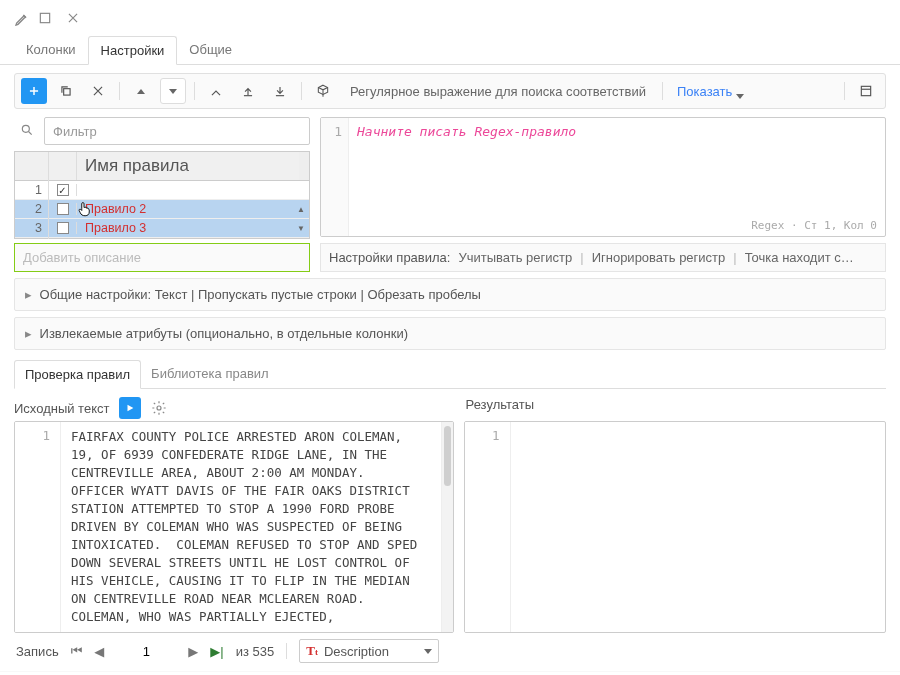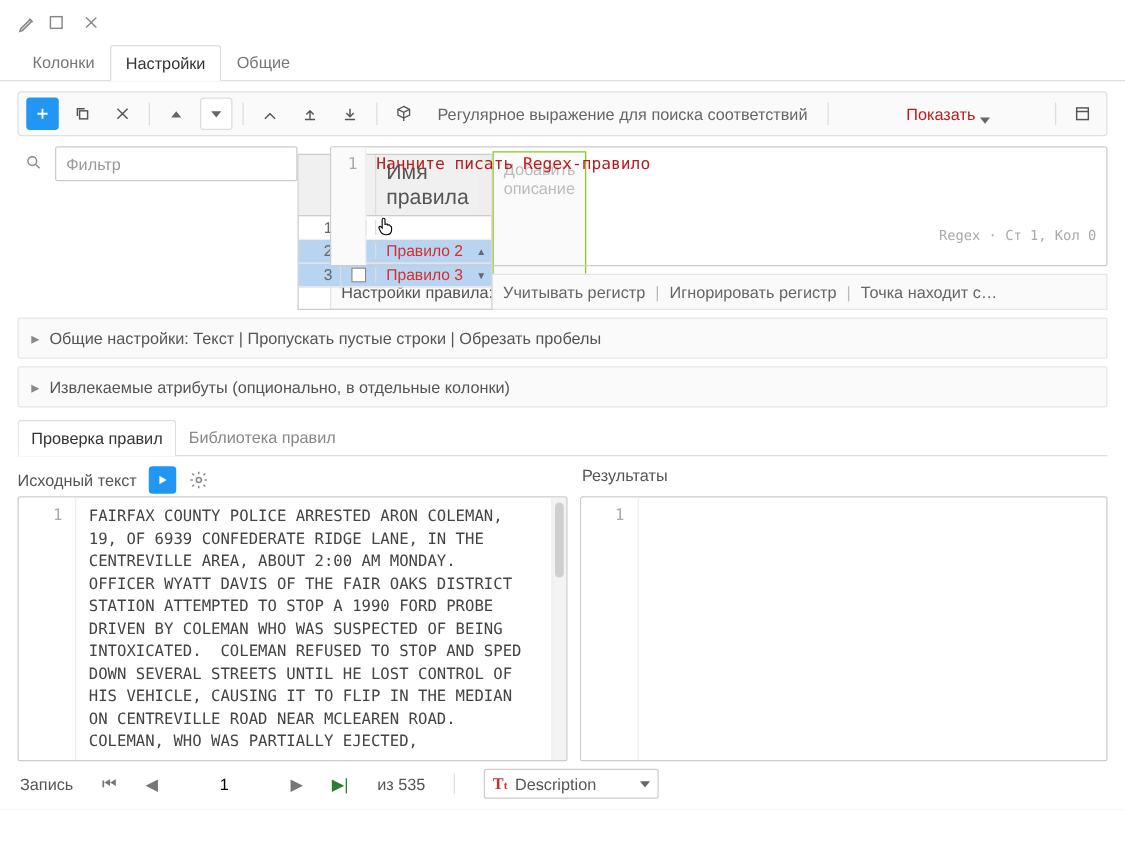--- a/index.html
+++ b/index.html
@@ -12,26 +12,26 @@
   .tabs { display:flex; border-bottom:1px solid #ddd; padding:0 14px; }
   .tab { padding:6px 12px; color:#777; cursor:pointer; }
   .tab.active { border:1px solid #ddd; border-bottom:1px solid #fff; margin-bottom:-1px; background:#fff; color:#333; border-radius:3px 3px 0 0;}
   .tab-body { padding:8px 14px 0 14px; }
   .toolbar { display:flex; align-items:center; gap:6px; border:1px solid #e0e0e0; border-radius:3px; padding:4px 6px; background:#fafafa; }
   .tb-btn { width:26px; height:26px; display:flex; align-items:center; justify-content:center; border-radius:3px; color:#555; cursor:pointer; }
   .tb-btn.blue { background:#2196F3; color:#fff; }
   .tb-btn svg { width:14px; height:14px; }
   .tb-sep { width:1px; height:18px; background:#ddd; margin:0 2px;}
   .tb-text { color:#666; padding:0 8px; }
-  .tb-link { color:#b91c1c; padding:0 6px; display:flex; align-items:flex-end; gap:4px; cursor:pointer;margin-left:48px;}
+  .tb-link { color:#3b82f6; padding:0 6px; display:flex; align-items:flex-end; gap:4px; cursor:pointer;}
   .chev-down { width:0; height:0; border-left:4px solid transparent; border-right:4px solid transparent; border-top:5px solid #666; display:inline-block; }
   .chev-up   { width:0; height:0; border-left:4px solid transparent; border-right:4px solid transparent; border-bottom:5px solid #666; display:inline-block; }
   .spacer { flex:1; }
   .split { display:flex; margin-top:8px; gap:10px; }
-  .left-col { width:240px; display:flex; flex-direction:row; }
+  .left-col { width:296px; display:flex; flex-direction:column; }
   .filter-row { display:flex; gap:4px; }
   .filter-icon { width:26px; height:26px; display:flex; align-items:center; justify-content:center; color:#888; border:1px solid transparent;}
   .filter-input { flex:1; height:28px; border:1px solid #ccc; border-radius:2px; padding:0 8px; font-size:13px; color:#333; }
   .filter-input::placeholder{color:#999;}
   .rules-table { border:1px solid #ccc; margin-top:6px; }
   .rt-head { display:flex; background:#f0f0f0; border-bottom:1px solid #ccc; font-size:17px; }
   .rt-cell-n { width:34px; text-align:right; padding:4px 6px; border-right:1px solid #ddd; }
   .rt-cell-c { width:28px; border-right:1px solid #ddd; }
   .rt-cell-h { flex:1; padding:4px 8px; color:#555;}
   .rt-scroll { width:10px; background:#eee; }
@@ -41,22 +41,22 @@
   .rt-row .rt-cell-c { display:flex; align-items:center; justify-content:center; }
   .chk { width:12px; height:12px; border:1px solid #888; background:#fff; display:flex; align-items:center; justify-content:center; font-size:10px; color:#333;}
   .rt-name { flex:1; padding:0 8px; }
   .rt-name.red { color:#d32f2f; }
   .rt-arrows { width:12px; display:flex; flex-direction:column; justify-content:space-between; padding:2px 0;}
   .hand { position:absolute; width:18px; height:18px; pointer-events:none; }
   .desc-row { border:1px solid #84cc16; background:#fafafa; color:#bbb; padding:6px 8px; font-style:normal; margin-top:4px;}
   .right-col { flex:1; display:flex; flex-direction:column; }
   .code-box { flex:1; min-height:96px; border:1px solid #ccc; border-radius:2px; display:flex; font-family: "Menlo","Consolas",monospace; font-size:13px; position:relative; }
   .code-gutter { width:28px; text-align:right; color:#aaa; padding:6px 6px 0 0; background:#fafafa; border-right:1px solid #eee;}
-  .code-text { flex:1; padding:6px 8px; color:#b91c1c; }
-  .code-status { position:absolute; right:8px; bottom:17px; font-size:11px; color:#aaa; }
+  .code-text { flex:1; padding:6px 8px; color:#ec4899; font-style:italic; }
+  .code-status { position:absolute; right:8px; bottom:4px; font-size:11px; color:#aaa; }
   .rule-opts { border:1px solid #e5e5e5; background:#fafafa; padding:6px 8px; margin-top:6px; display:flex; gap:8px; color:#666; white-space:nowrap; overflow:hidden;}
   .rule-opts .label{color:#555;}
   .rule-opts .pipe{color:#bbb;}
   .accordion { border:1px solid #e5e5e5; background:#fafafa; margin-top:6px; border-radius:2px;}
   .acc-head { padding:8px 10px; display:flex; align-items:center; gap:8px; color:#555; cursor:pointer;}
   .acc-head .tri { color:#888; }
   .subtabs { display:flex; border-bottom:1px solid #ddd; margin-top:10px;}
   .subtab { padding:6px 10px; color:#888; cursor:pointer;}
   .subtab.active { border:1px solid #ddd; border-bottom:1px solid #fff; margin-bottom:-1px; color:#333; border-radius:3px 3px 0 0;}
   .check-bar { display:flex; align-items:center; gap:10px; padding:8px 0 2px 0;}
@@ -64,21 +64,21 @@
   .play-btn { width:22px; height:22px; background:#2196F3; border-radius:3px; display:flex; align-items:center; justify-content:center; color:#fff; cursor:pointer;}
   .gear-ic { color:#888; cursor:pointer; width:16px; height:16px;}
   .panes { display:flex; gap:10px; }
   .pane { border:1px solid #ccc; border-radius:2px; height:212px; display:flex; font-family:"Menlo","Consolas",monospace; font-size:12.5px; overflow:hidden;}
   .pane-left { flex:1.02; }
   .pane-right{ flex:0.98; }
   .pane .gut { width:46px; text-align:right; padding:6px 10px 0 0; color:#aaa; background:#fff; border-right:1px solid #eee;}
   .pane .body { flex:1; padding:6px 10px 0 10px; color:#444; white-space:pre-wrap; word-break:break-word; line-height:18px; overflow:hidden;}
   .scrollbar { width:12px; background:#f3f3f3; border-left:1px solid #eee; position:relative;}
   .scrollbar .thumb{ position:absolute; left:2px; right:2px; top:4px; height:60px; background:#cfcfcf; border-radius:4px;}
-  .nav-row { display:flex; align-items:center; gap:23px; padding:6px 2px 0 2px; font-size:13px; color:#555;}
+  .nav-row { display:flex; align-items:center; gap:12px; padding:6px 2px 0 2px; font-size:13px; color:#555;}
   .nav-row .nic { color:#777; cursor:pointer;}
   .nav-row .ff { color:#2e7d32; cursor:pointer;}
   .nav-row input.num { width:60px; border:none; text-align:center; font-size:13px; }
   .sep-v{ width:1px; height:16px; background:#ddd;}
   .combo { border:1px solid #ccc; border-radius:2px; padding:3px 6px; display:flex; align-items:center; gap:6px; min-width:140px;}
   .tt-ic { color:#d32f2f; font-family:serif; font-weight:bold;}
   .footer { display:flex; justify-content:flex-end; gap:8px; padding:14px 14px; border-top:1px solid #f8f8f8; margin-top:8px;}
   .res-h { flex:1; color:#555; padding:8px 0 2px 4px;}
 </style>
 </head>

